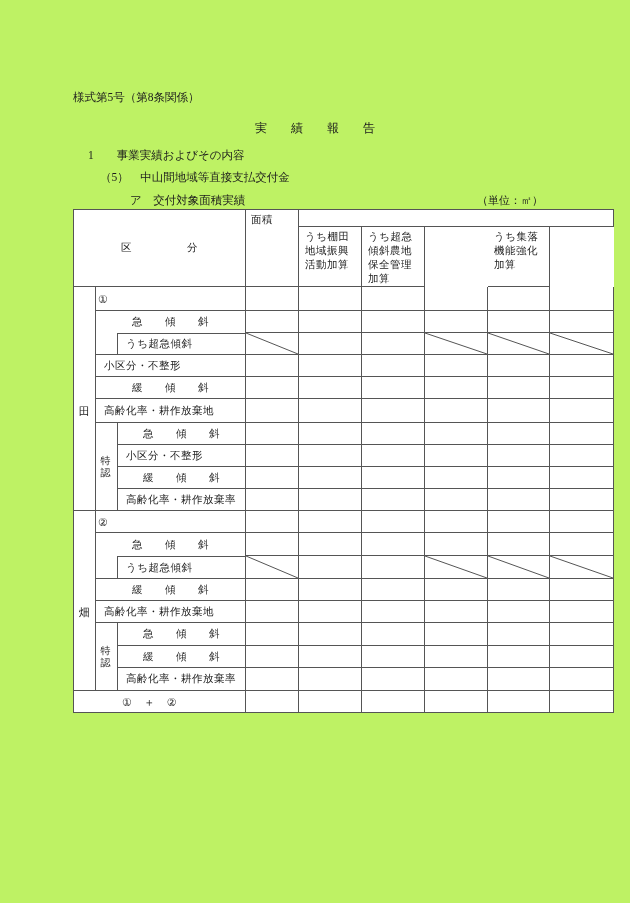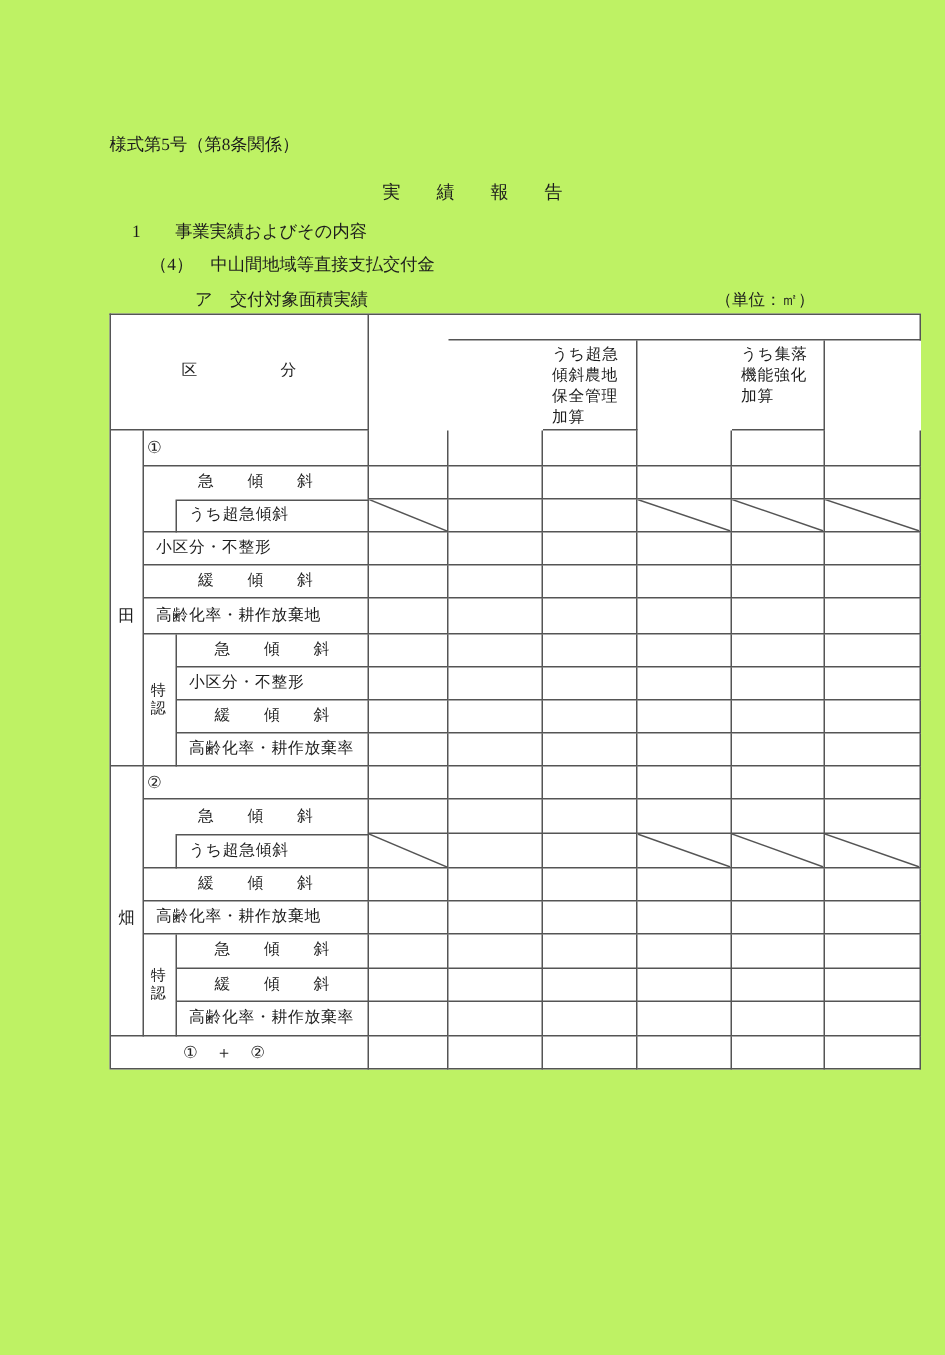--- a/index.html
+++ b/index.html
@@ -52,28 +52,30 @@
   .dg{position:absolute;left:0;top:0;width:100%;height:100%;display:block;}
 </style>
 </head>
 <body>
 
 <div class="page">
 
   <div class="txt" style="left:73px;top:90px">様式第5号（第8条関係）</div>
   <div class="txt title" style="top:121px">実　　績　　報　　告</div>
   <div class="txt" style="left:88px;top:148px">1　　事業実績およびその内容</div>
-  <div class="txt" style="left:100px;top:170px">（4）　中山間地域等直接支払交付金</div>
+  <div class="txt" style="left:100px;top:170px">（5）　中山間地域等直接支払交付金</div>
   <div class="txt" style="left:130px;top:193px">ア　交付対象面積実績</div>
   <div class="txt" style="left:477px;top:193px;font-size:11px">（単位：㎡）</div>
 
   <div class="tbl">
 
     <div class="cl ctr" style="grid-area:1/1/3/4">区　　　　　分</div>
+    <div class="cl area" style="grid-area:1/4/3/5">面積</div>
     <div class="cl" style="grid-area:1/5/2/10"></div>
+    <div class="cl hd" style="grid-area:2/5">うち棚田地域振興活動加算</div>
     <div class="cl hd" style="grid-area:2/6">うち超急傾斜農地保全管理加算</div>
     <div class="cl hd" style="grid-area:2/8">うち集落機能強化加算</div>
 
     <div class="cl tate p24" style="grid-area:3/1/13/2">田</div>
 
     <div class="cl sub" style="grid-area:3/2/4/4">①</div>
     <div class="cl" style="grid-area:3/4"></div>
     <div class="cl" style="grid-area:3/5"></div>
     <div class="cl" style="grid-area:3/6"></div>
     <div class="cl" style="grid-area:3/7"></div>

